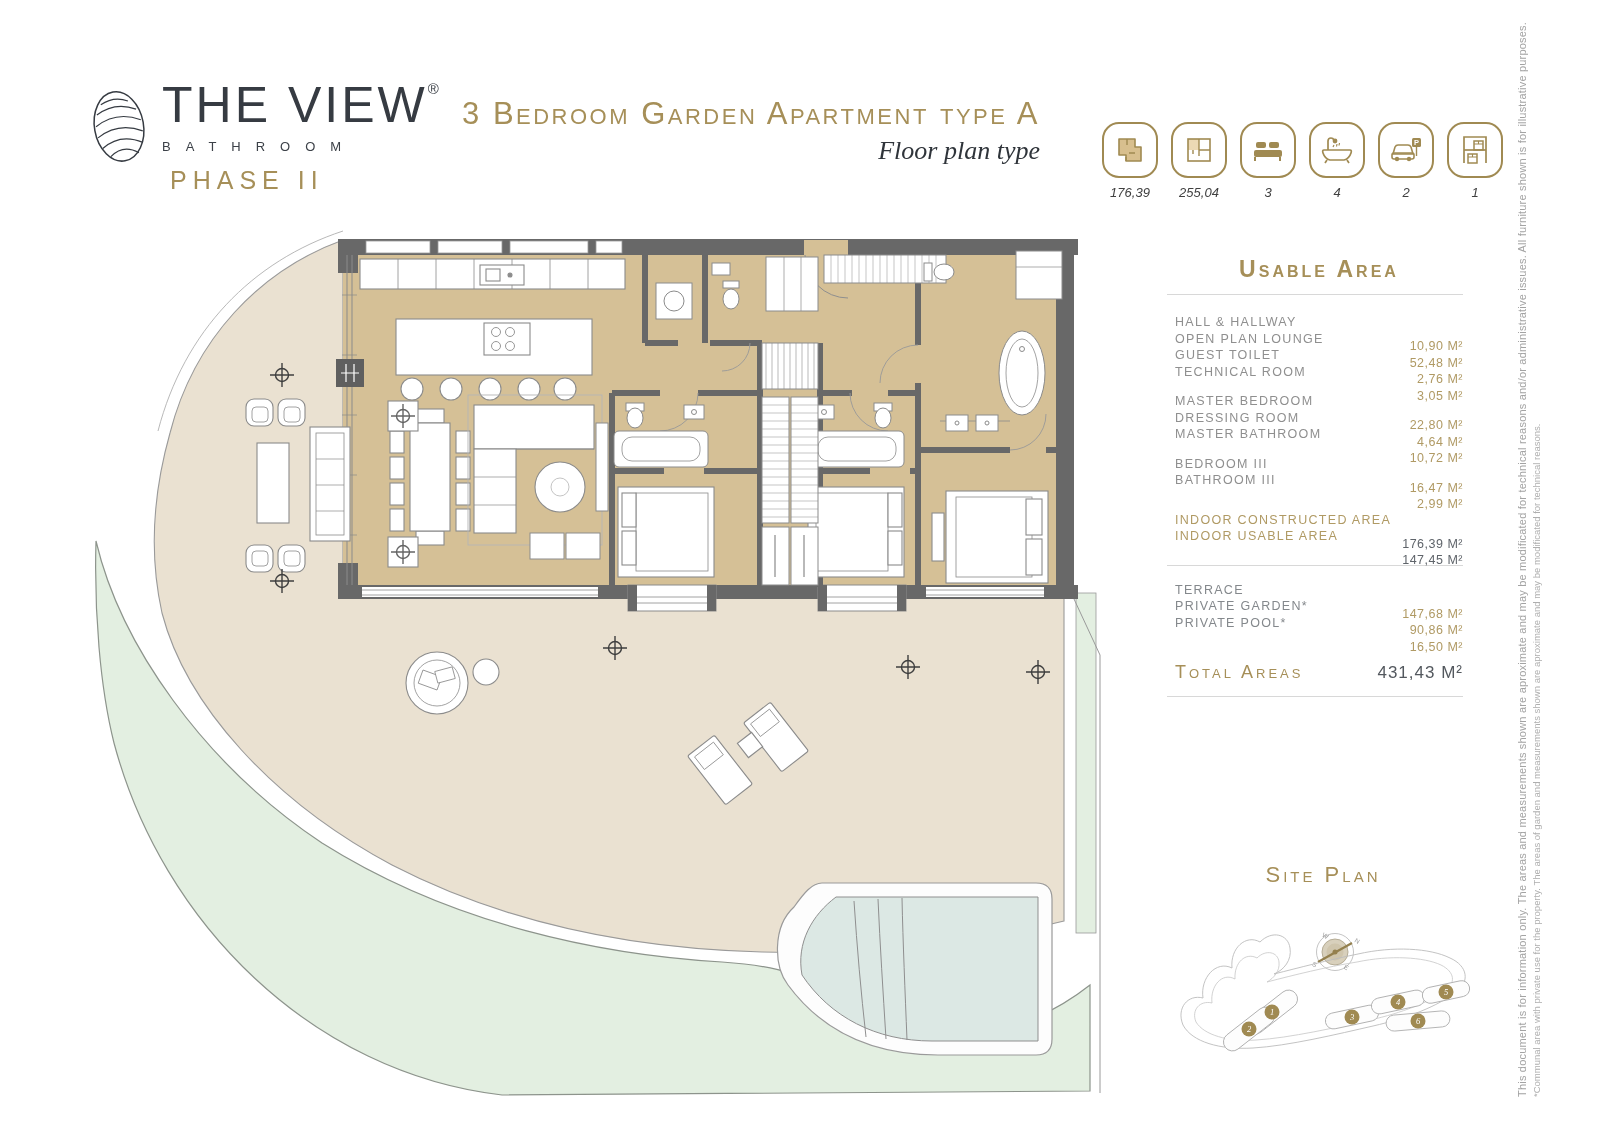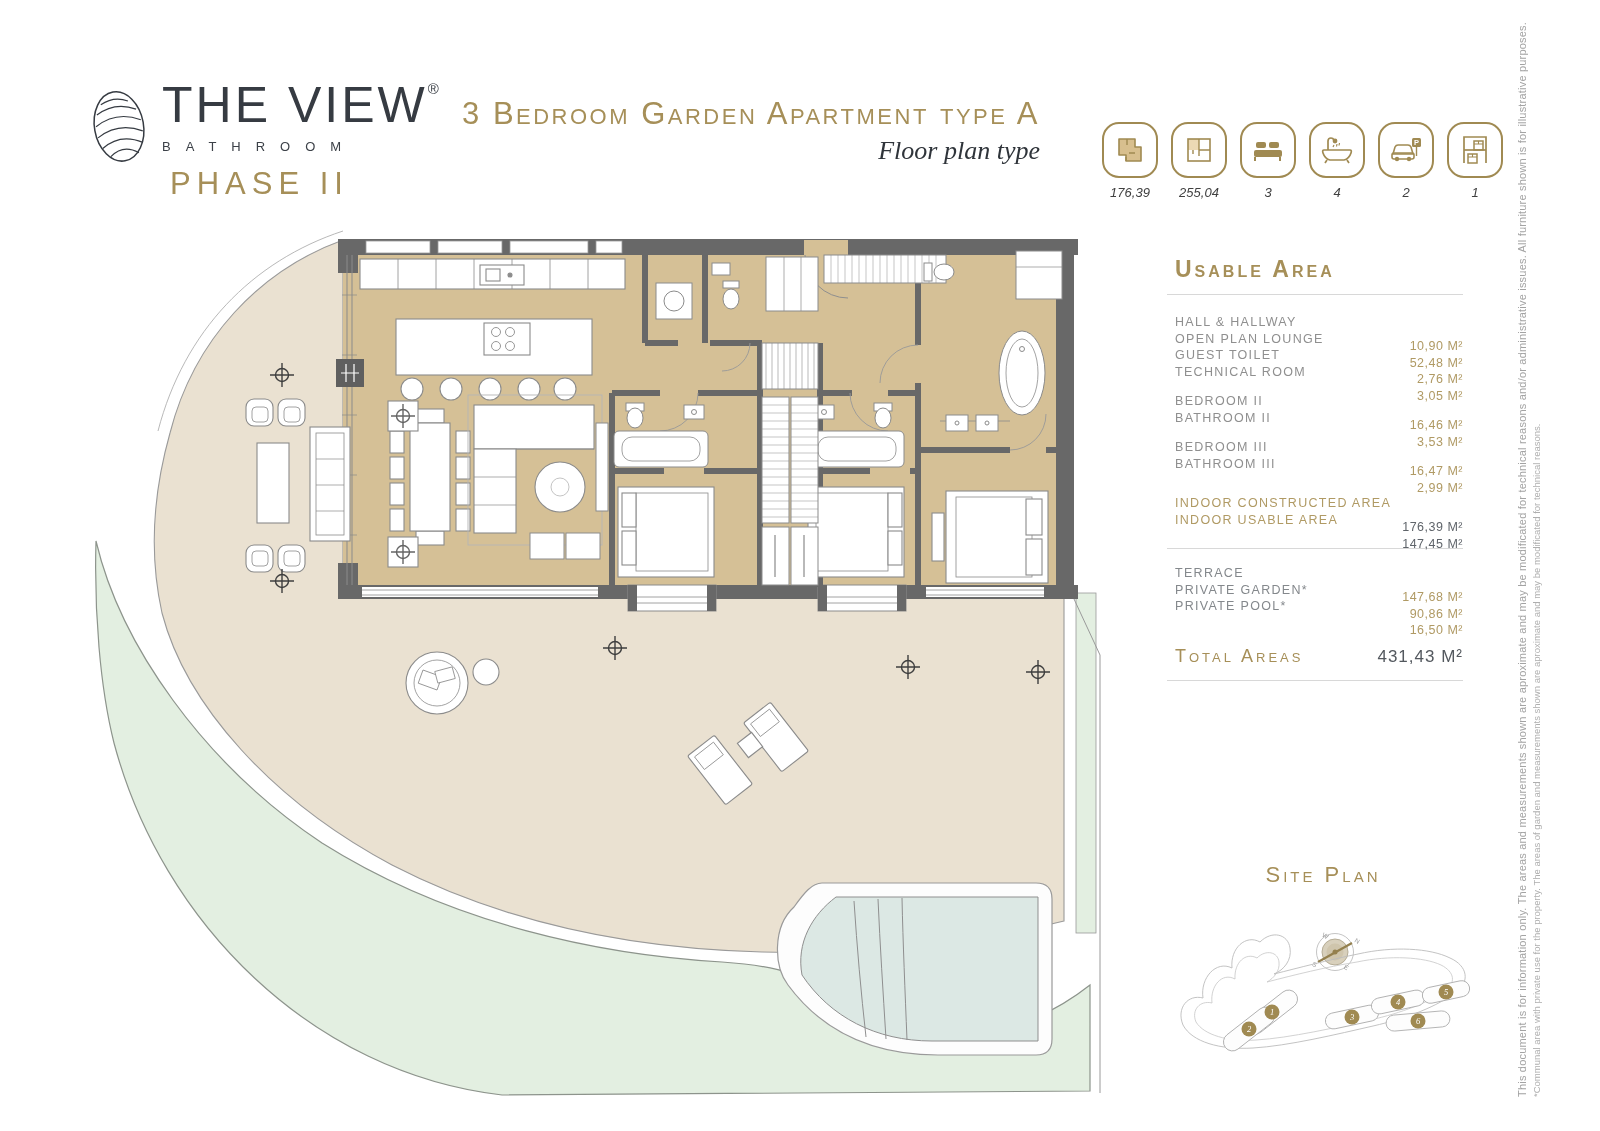--- a/index.html
+++ b/index.html
@@ -3,32 +3,32 @@
 <meta charset="utf-8">
 <style>
   html,body{margin:0;padding:0;background:#fff;width:1600px;height:1131px;overflow:hidden;
     font-family:"Liberation Sans",sans-serif;}
   .abs{position:absolute;}
   
   #logo{left:86px;top:80px;display:flex;align-items:flex-start;gap:10px;color:#363b42;}
   #logo .nm{font-size:50px;letter-spacing:3px;font-weight:300;line-height:1;}
   #logo .reg{font-size:15px;vertical-align:28px;letter-spacing:0;}
   #logo .city{font-size:13px;letter-spacing:15px;margin-top:9px;color:#3c4148;}
-  #phase{left:170px;top:166px;font-size:31px;letter-spacing:6px;color:#a68f58;}
+  #phase{left:170px;top:166px;font-size:25px;letter-spacing:6px;color:#a68f58;}
   #titleblock{left:380px;top:96px;width:660px;text-align:right;}
   #title{font-size:31px;letter-spacing:2.5px;color:#a68f58;font-variant:small-caps;}
   #subtitle{font-family:"Liberation Serif",serif;font-style:italic;font-size:26px;color:#2f343a;margin-top:4px;}
   
   #stats{left:1102px;top:122px;display:flex;gap:13px;}
   .stat{width:56px;text-align:center;}
   .statbox{width:52px;height:52px;border:2.5px solid #a08a52;border-radius:17px;margin:0 auto;
     display:flex;align-items:center;justify-content:center;}
   .statval{font-style:italic;font-size:13px;color:#404040;margin-top:7px;}
   
-  #panel{left:1175px;top:256px;width:288px;}
+  #panel{left:1175px;top:256px;width:288px;text-align:center;}
   .ptitle{font-size:23px;letter-spacing:3px;color:#a68f58;font-variant:small-caps;margin:0 0 11px 0;}
   hr.rule{border:0;border-top:1px solid #d8d8d8;margin:0 0 0 -8px;}
   .grp{margin-bottom:13px;}
   .row{display:flex;justify-content:space-between;align-items:center;height:16.5px;gap:9px;}
   .lbl{font-size:12.5px;color:#8f8f8f;letter-spacing:1.3px;}
   .val{font-size:12.5px;color:#b09a64;letter-spacing:.5px;margin-top:48px;}
   .lbl.gold{color:#b09a64;}
   .val.dark{color:#5f646a;}
   .lbl.dk2{color:#84888c;}
   #groups{margin-top:19px;}
@@ -425,26 +425,30 @@
           <span class="lbl">GUEST TOILET</span>
           <span class="val">2,76 M²</span>
         </div>
       <div class="row">
           <span class="lbl">TECHNICAL ROOM</span>
           <span class="val">3,05 M²</span>
         </div>
     </div>
     <div class="grp">
       <div class="row">
-          <span class="lbl">BEDROOM II</span>
-          <span class="val">16,46 M²</span>
-        </div>
-      <div class="row">
-          <span class="lbl">BATHROOM II</span>
-          <span class="val">3,53 M²</span>
+          <span class="lbl">MASTER BEDROOM</span>
+          <span class="val">22,80 M²</span>
+        </div>
+      <div class="row">
+          <span class="lbl">DRESSING ROOM</span>
+          <span class="val">4,64 M²</span>
+        </div>
+      <div class="row">
+          <span class="lbl">MASTER BATHROOM</span>
+          <span class="val">10,72 M²</span>
         </div>
     </div>
     <div class="grp">
       <div class="row">
           <span class="lbl">BEDROOM III</span>
           <span class="val">16,47 M²</span>
         </div>
       <div class="row">
           <span class="lbl">BATHROOM III</span>
           <span class="val">2,99 M²</span>

